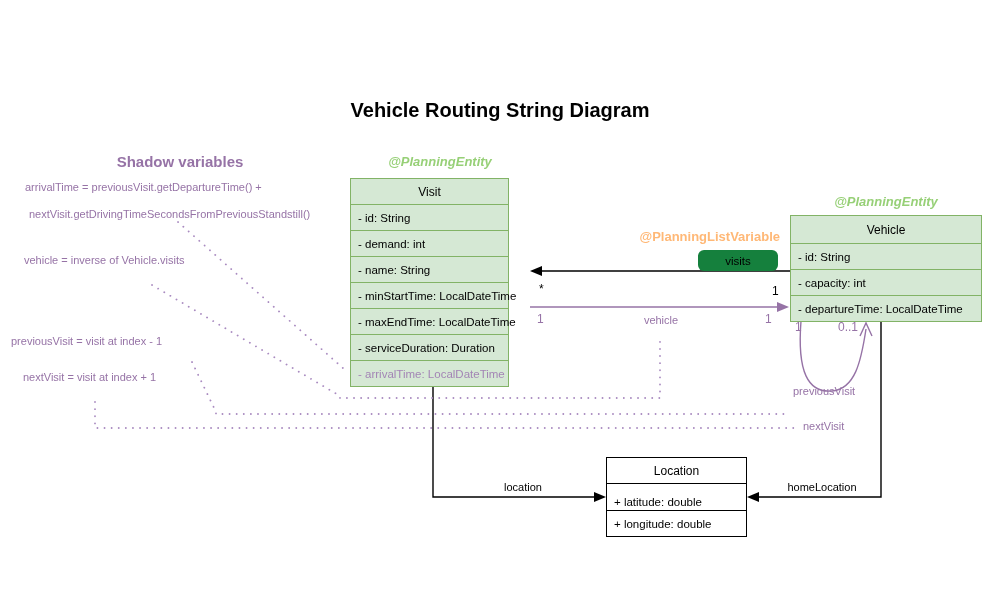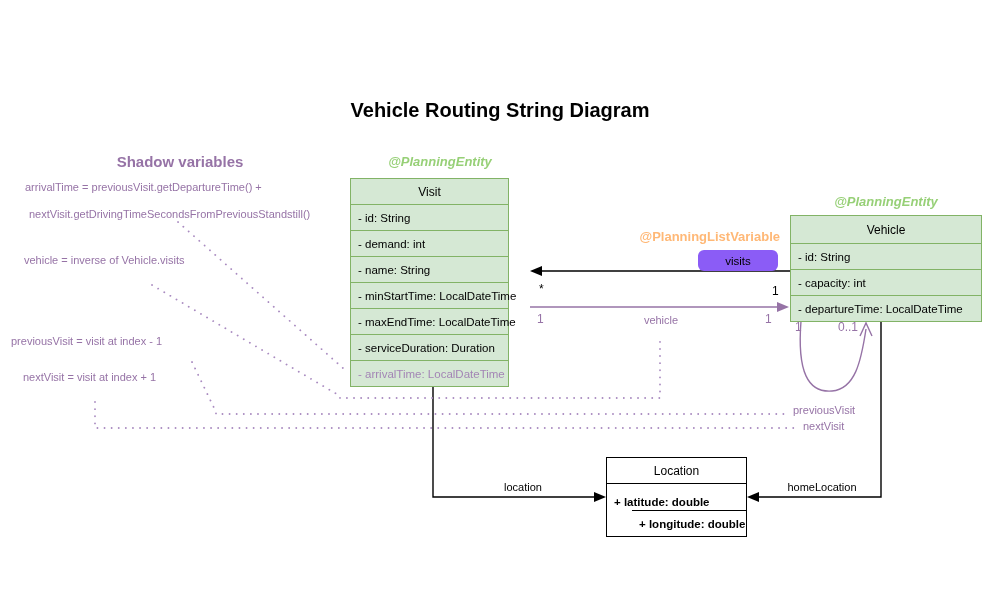--- a/index.html
+++ b/index.html
@@ -22,25 +22,25 @@
 
   .entity-label { font-size:13px; font-weight:bold; color:#97d077; text-align:center;font-style:italic; }
   .listvar-label { font-size:13px; font-weight:bold; color:#ffb876; text-align:right; }
 
   .uml-table { border:1px solid #82b366; background:#d5e8d4; }
   .uml-table.plain { border:1px solid #000; background:#fff; }
   .uml-header { text-align:center; font-size:12px; color:#000;
     display:flex; align-items:center; justify-content:center; }
   .uml-row { border-top:1px solid #82b366; font-size:11.5px; color:#000;
     padding-left:7px; display:flex; align-items:center; height:26px; white-space:nowrap; }
-  .uml-table.plain .uml-row { border-top:1px solid #000;font-weight:bold; }
+  .uml-table.plain .uml-row { border-top:1px solid #000; }
   .uml-row.no-border { border-top:none; }
   .uml-row.purple-text { color:#a385b5; }
 
-  .badge { background:#8b5cf6; border-radius:6px; text-align:center;
+  .badge { background:#15803d; border-radius:6px; text-align:center;
     font-size:11.5px; color:#000; display:flex; align-items:center; justify-content:center; }
 
   .edge-label { font-size:11px; white-space:nowrap; }
   .edge-label.purple { color:#9673a6; }
   .edge-label.black { color:#000; }
   .mult { font-size:12px; white-space:nowrap; }
   .mult.purple { color:#9673a6; }
   .mult.black { color:#000; }
   .center { text-align:center; }
 </style>
@@ -112,32 +112,32 @@
     <div class="uml-row">- capacity: int</div>
     <div class="uml-row">- departureTime: LocalDateTime</div>
   </div>
 
   <div class="abs listvar-label" style="left:580px; top:229px; width:200px;">@PlanningListVariable</div>
   <div class="abs badge" style="left:698px; top:250px; width:80px; height:21px;">visits</div>
 
   <div class="abs uml-table plain" style="left:606px; top:457px; width:141px;">
     <div class="uml-header" style="height:25px;">Location</div>
     <div class="uml-row" style="height:27px; align-items:flex-end; padding-bottom:2px;">+ latitude: double</div>
-    <div class="uml-row no-border" style="height:26px;margin-left:25px;">+ longitude: double</div>
+    <div class="uml-row no-border" style="height:26px;">+ longitude: double</div>
   </div>
 
   <div class="abs mult black" style="left:539px; top:282px;">*</div>
   <div class="abs mult black" style="left:772px; top:284px;">1</div>
 
   <div class="abs mult purple" style="left:537px; top:312px;">1</div>
   <div class="abs edge-label purple center" style="left:620px; top:314px; width:82px;">vehicle</div>
   <div class="abs mult purple" style="left:765px; top:312px;">1</div>
 
   <div class="abs mult purple" style="left:795px; top:320px;">1</div>
   <div class="abs mult purple" style="left:838px; top:320px;">0..1</div>
 
-  <div class="abs edge-label purple" style="left:793px; top:404px;">previousVisit</div>
+  <div class="abs edge-label purple" style="left:793px; top:385px;">previousVisit</div>
   <div class="abs edge-label purple" style="left:803px; top:420px;">nextVisit</div>
 
   <div class="abs edge-label black center" style="left:473px; top:481px; width:100px;">location</div>
   <div class="abs edge-label black center" style="left:762px; top:481px; width:120px;">homeLocation</div>
 
 </div>
 
 </body></html>

